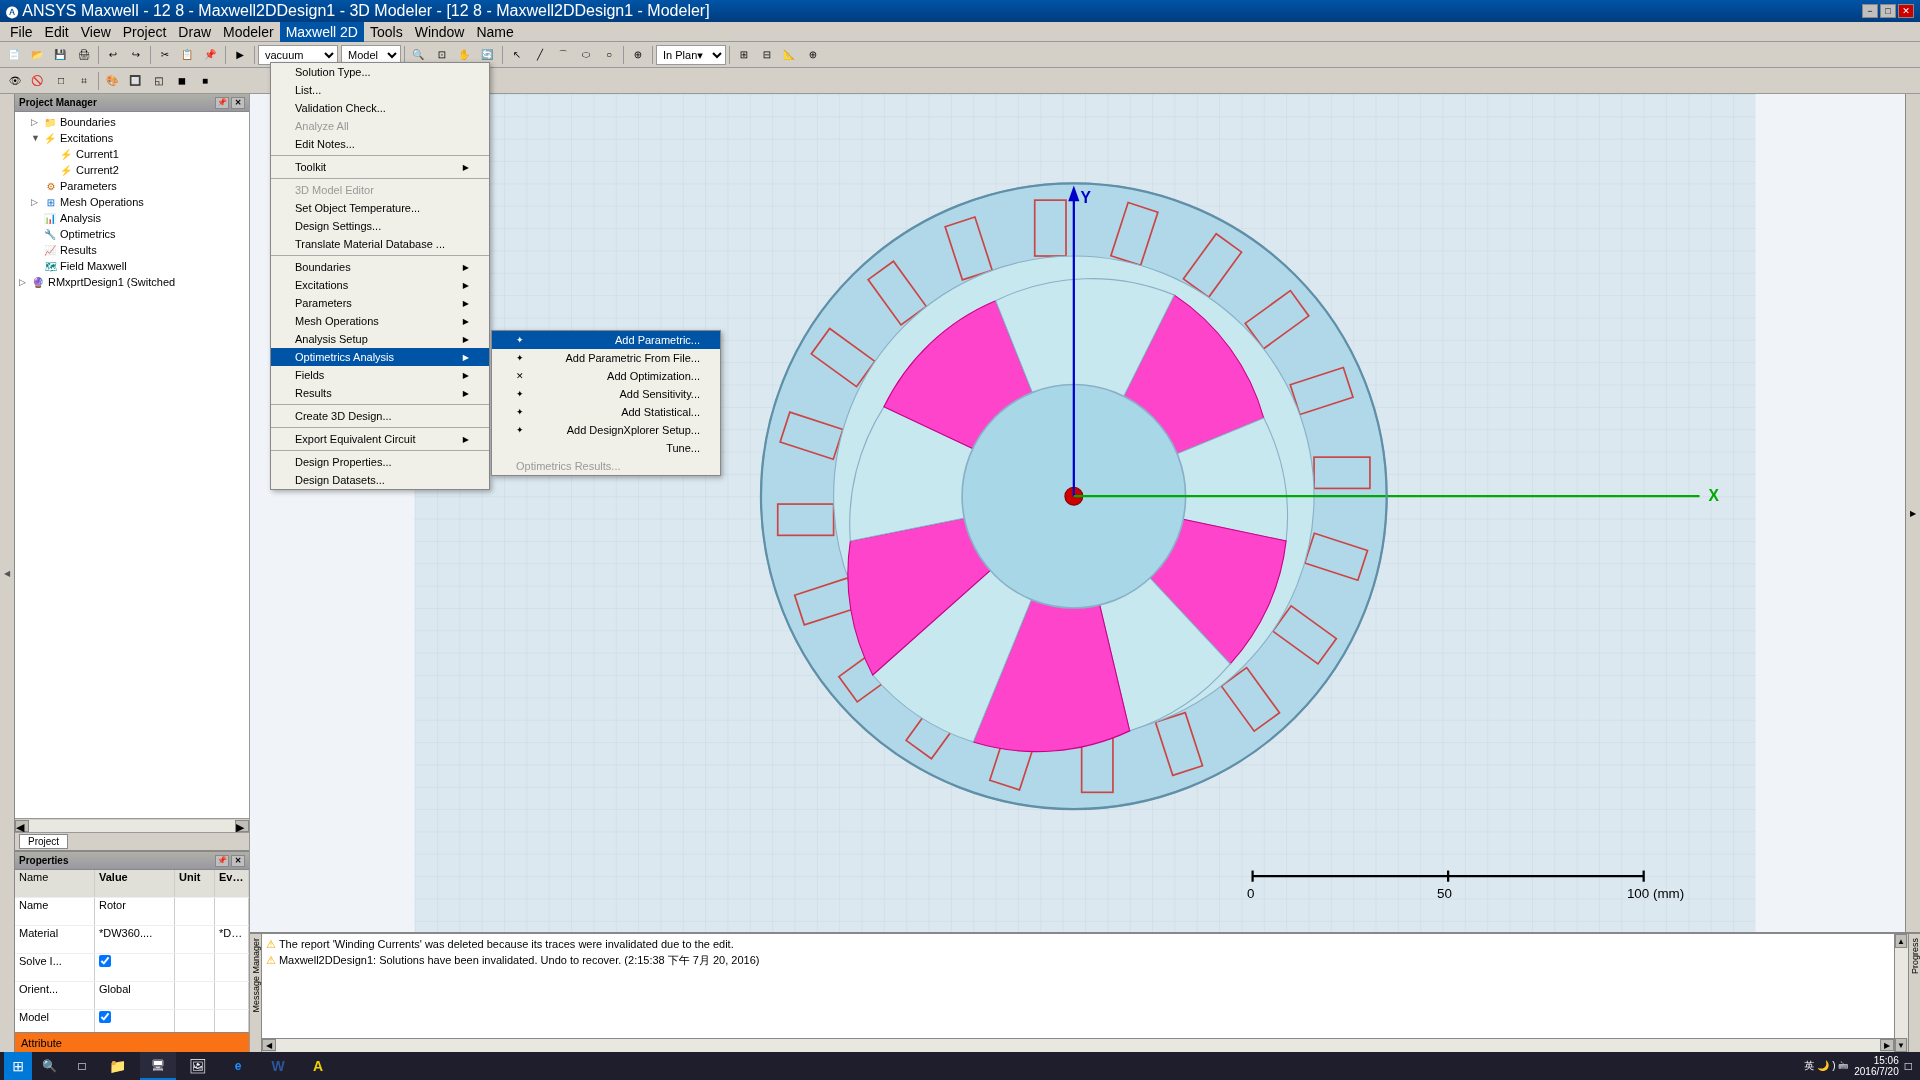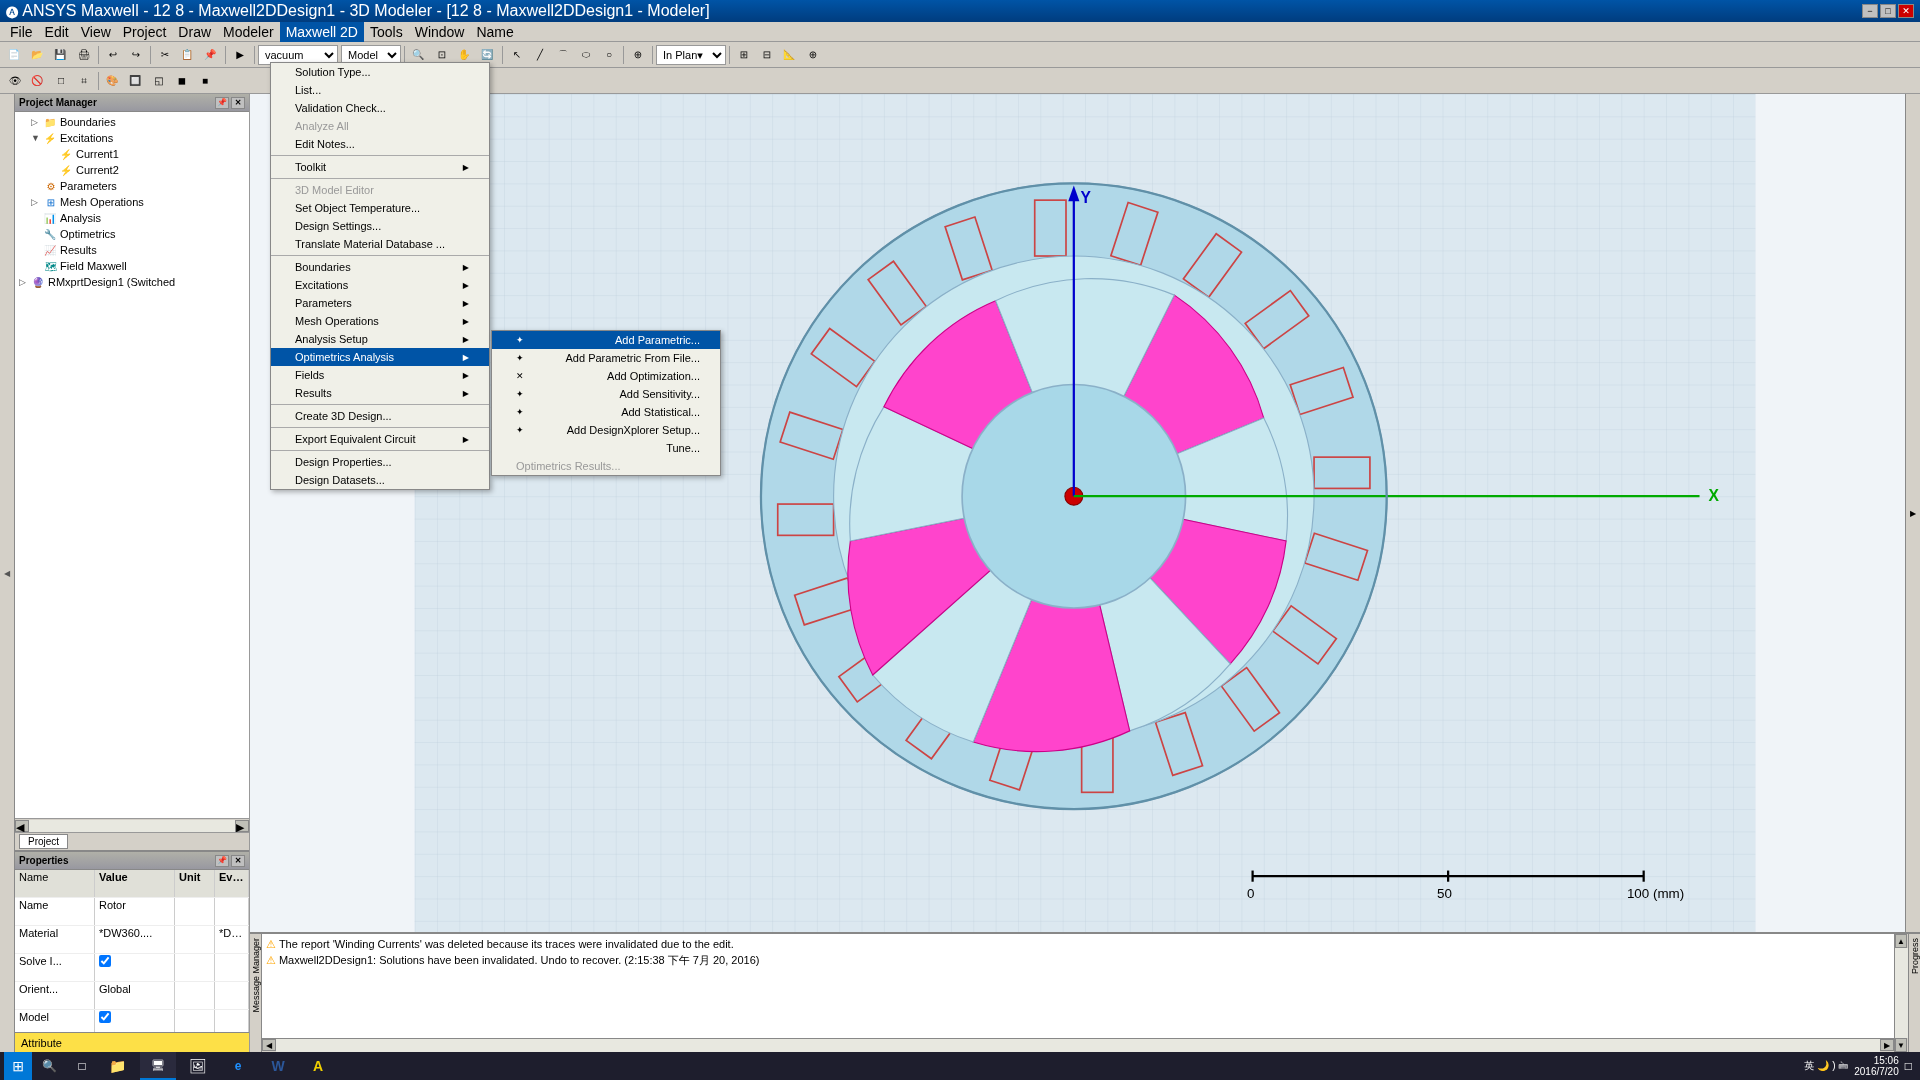--- a/index.html
+++ b/index.html
@@ -142,21 +142,21 @@
     .prop-name { width: 80px; font-weight: normal; }
     .prop-value { width: 80px; }
     .prop-unit { width: 40px; }
     .prop-eval { flex: 1; }
     .prop-header { background: #e0e0d8; font-weight: bold; }
     .color-box { width: 50px; height: 12px; background: #6666ff; display: inline-block; }
 
     
     #attr-tab {
       height: 20px;
-      background: #fde047;
+      background: #f97316;
       display: flex;
       align-items: center;
       padding: 0 6px;
       font-size: 11px;
       border-top: 1px solid #888;
     }
 
     
     #center-area {
       flex: 1;

